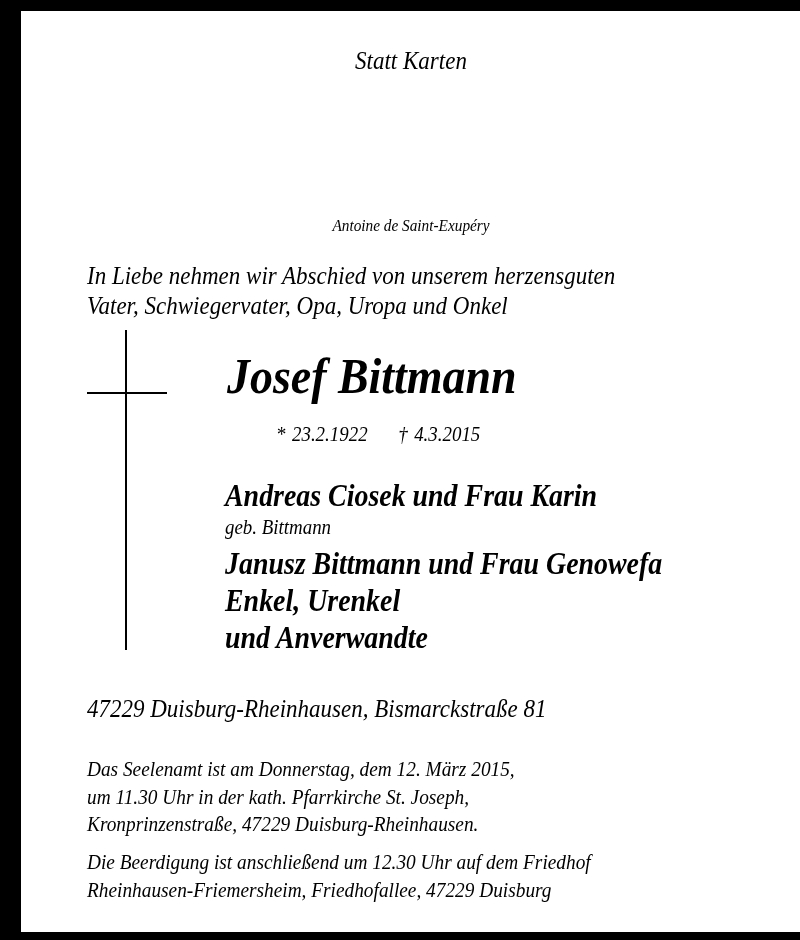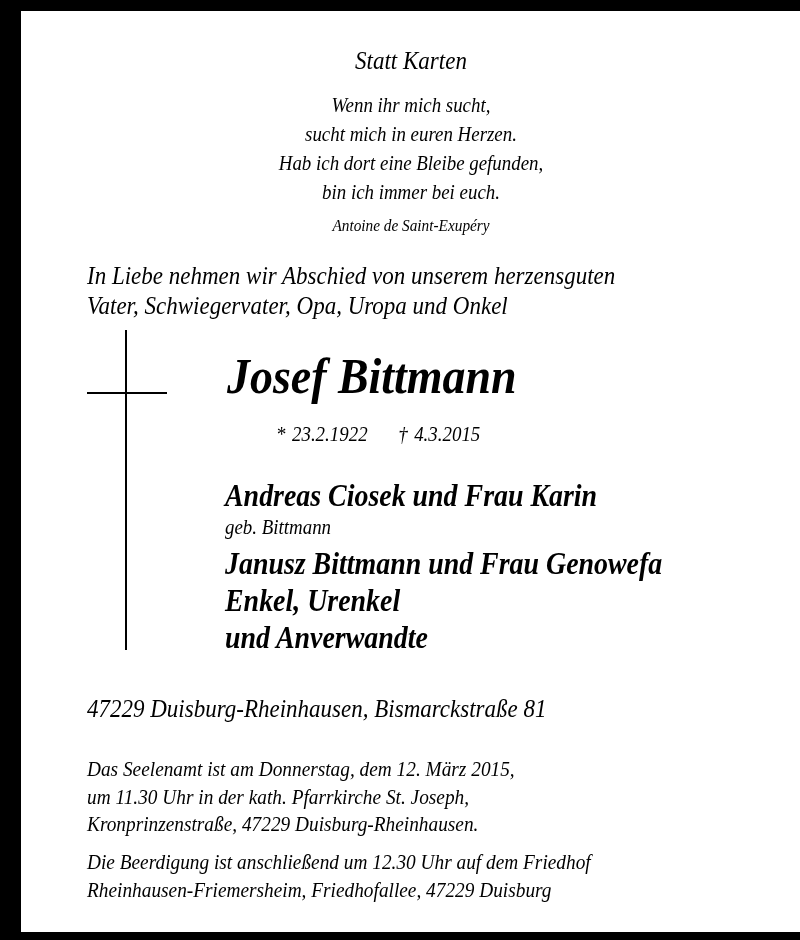--- a/index.html
+++ b/index.html
@@ -29,26 +29,20 @@
   .burial { left: 66px; top: 838px; font-size: 21px; line-height: 27.5px; transform-origin: left top; transform: scaleX(0.92); }
   .cross-v { position: absolute; left: 104px; top: 319px; width: 2px; height: 320px; background: #000; }
   .cross-h { position: absolute; left: 66px; top: 381px; width: 80px; height: 2px; background: #000; }
 </style>
 </head>
 <body>
 
 <div class="card">
   <div class="abs center heading">Statt Karten</div>
 
-  <div class="abs center poem">
-    <div>Wenn ihr mich sucht,</div>
-    <div>sucht mich in euren Herzen.</div>
-    <div>Hab ich dort eine Bleibe gefunden,</div>
-    <div>bin ich immer bei euch.</div>
-  </div>
 
   <div class="abs center author">Antoine de Saint-Exupéry</div>
 
   <div class="abs intro">
     <div>In Liebe nehmen wir Abschied von unserem herzensguten</div>
     <div>Vater, Schwiegervater, Opa, Uropa und Onkel</div>
   </div>
 
   <div class="cross-v"></div>
   <div class="cross-h"></div>

